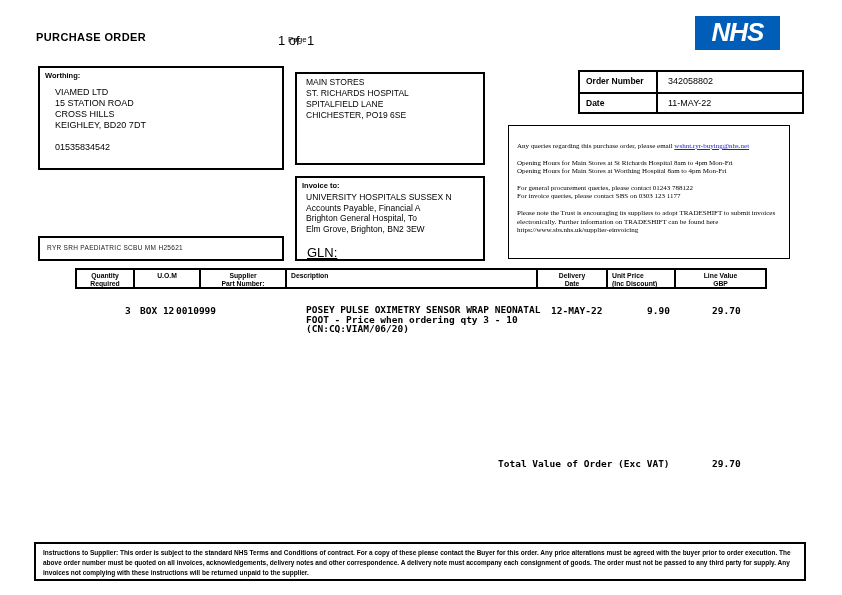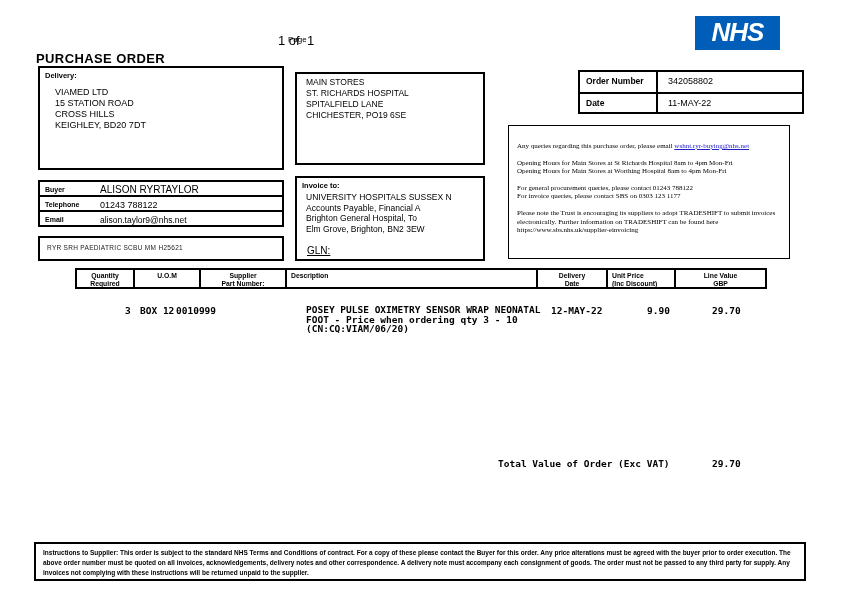--- a/index.html
+++ b/index.html
@@ -1,20 +1,20 @@
 <!DOCTYPE html>
 <html><head>
 <meta charset="utf-8">
 <style>
   * { margin:0; padding:0; box-sizing:border-box; }
   body { background:#ffffff; font-family:"Liberation Sans", sans-serif; color:#000; }
   .page { position:relative; width:842px; height:595px; background:#fff; overflow:hidden; }
 
   
-  .doc-title { position:absolute; left:36px; top:31px; font-size:13px; font-weight:bold; letter-spacing:0.4px;margin-top:20px; }
+  .doc-title { position:absolute; left:36px; top:31px; font-size:11px; font-weight:bold; letter-spacing:0.4px; }
   .page-label { position:absolute; left:252px; top:35px; font-size:8px; white-space:pre;margin-left:36px; }
   .page-value { position:absolute; left:278px; top:33px; font-size:13px; white-space:pre; }
   .org-name { position:absolute; left:330px; top:16px; font-size:13px; font-weight:bold; letter-spacing:0.5px; }
   .nhs-logo { position:absolute; left:695px; top:16px; width:85px; height:34px; background:#005EB8;
               color:#fff; font-style:italic; font-weight:bold; font-size:26px; line-height:33px;
               text-align:center; letter-spacing:-1px; }
 
   
   .box { position:absolute; border:2px solid #000; background:#fff; }
   .box-label { font-size:7.5px; font-weight:bold; padding:3px 0 0 5px; }
@@ -22,21 +22,21 @@
 
   .supplier-box { left:38px; top:66px; width:246px; height:104px; }
   .supplier-box .addr { margin:7px 0 0 15px; font-size:9px; line-height:11px; }
   .supplier-phone { margin:11px 0 0 15px; font-size:9px; }
 
   .deliver-box { left:295px; top:72px; width:190px; height:93px; }
   .deliver-box .addr { margin:3px 0 0 9px; font-size:8.5px; line-height:11px; }
 
   .invoice-box { left:295px; top:176px; width:190px; height:85px; }
   .invoice-box .addr { margin:2px 0 0 9px; font-size:8.5px; line-height:10.5px; }
-  .gln { position:absolute; left:10px; top:67px; font-size:10px;text-decoration:underline; }
+  .gln { position:absolute; left:10px; top:67px; font-size:13px;text-decoration:underline; }
 
   
   .order-table { position:absolute; left:578px; top:70px; width:226px; border:2px solid #000; background:#fff; }
   .order-row { display:flex; height:20px; }
   .order-row + .order-row { border-top:2px solid #000; }
   .order-label { width:78px; border-right:2px solid #000; font-weight:bold; font-size:8.5px; padding:4px 0 0 6px; }
   .order-value { font-size:9px; padding:4px 0 0 10px; }
 
   
   .queries-box { position:absolute; left:508px; top:125px; width:282px; height:134px; border:1px solid #000;
@@ -89,25 +89,26 @@
 <body>
 
 <div class="page">
 
   <div class="doc-title">PURCHASE ORDER</div>
   <div class="page-label">Page</div>
   <div class="page-value">1 of  1</div>
   <div class="nhs-logo">NHS</div>
 
   <div class="box supplier-box">
-    <div class="box-label">Delivery:</div>
+    <div class="box-label">Worthing:</div>
     <div class="addr">VIAMED LTD
 15 STATION ROAD
 CROSS HILLS
 KEIGHLEY, BD20 7DT</div>
+    <div class="supplier-phone">01535834542</div>
   </div>
 
   <div class="box deliver-box">
     <div class="addr">MAIN STORES
 ST. RICHARDS HOSPITAL
 SPITALFIELD LANE
 CHICHESTER, PO19 6SE</div>
   </div>
 
   <div class="order-table">
@@ -123,34 +124,20 @@
 
   <div class="queries-box">
     <p class="gap"><span>Any queries regarding this purchase order, please email </span><a class="email-link">wshnt.ryr-buying@nhs.net</a></p>
     <p>Opening Hours for Main Stores at St Richards Hospital 8am to 4pm Mon-Fri</p>
     <p class="gap">Opening Hours for Main Stores at Worthing Hospital 8am to 4pm Mon-Fri</p>
     <p>For general procurement queries, please contact 01243 788122</p>
     <p class="gap">For invoice queries, please contact SBS on 0303 123 1177</p>
     <p>Please note the Trust is encouraging its suppliers to adopt TRADESHIFT to submit invoices electronically. Further information on TRADESHIFT can be found here https://www.sbs.nhs.uk/supplier-einvoicing</p>
   </div>
 
-  <div class="buyer-block">
-    <div class="buyer-row">
-      <div class="buyer-label">Buyer</div>
-      <div class="v-buyer">ALISON RYRTAYLOR</div>
-    </div>
-    <div class="buyer-row">
-      <div class="buyer-label">Telephone</div>
-      <div class="v-tel">01243 788122</div>
-    </div>
-    <div class="buyer-row">
-      <div class="buyer-label">Email</div>
-      <div class="v-email">alison.taylor9@nhs.net</div>
-    </div>
-  </div>
 
   <div class="req-box">
     <span>RYR SRH PAEDIATRIC SCBU MM H25621</span>
   </div>
 
   <div class="box invoice-box">
     <div class="box-label">Invoice to:</div>
     <div class="addr">UNIVERSITY HOSPITALS SUSSEX N
 Accounts Payable, Financial A
 Brighton General Hospital, To

